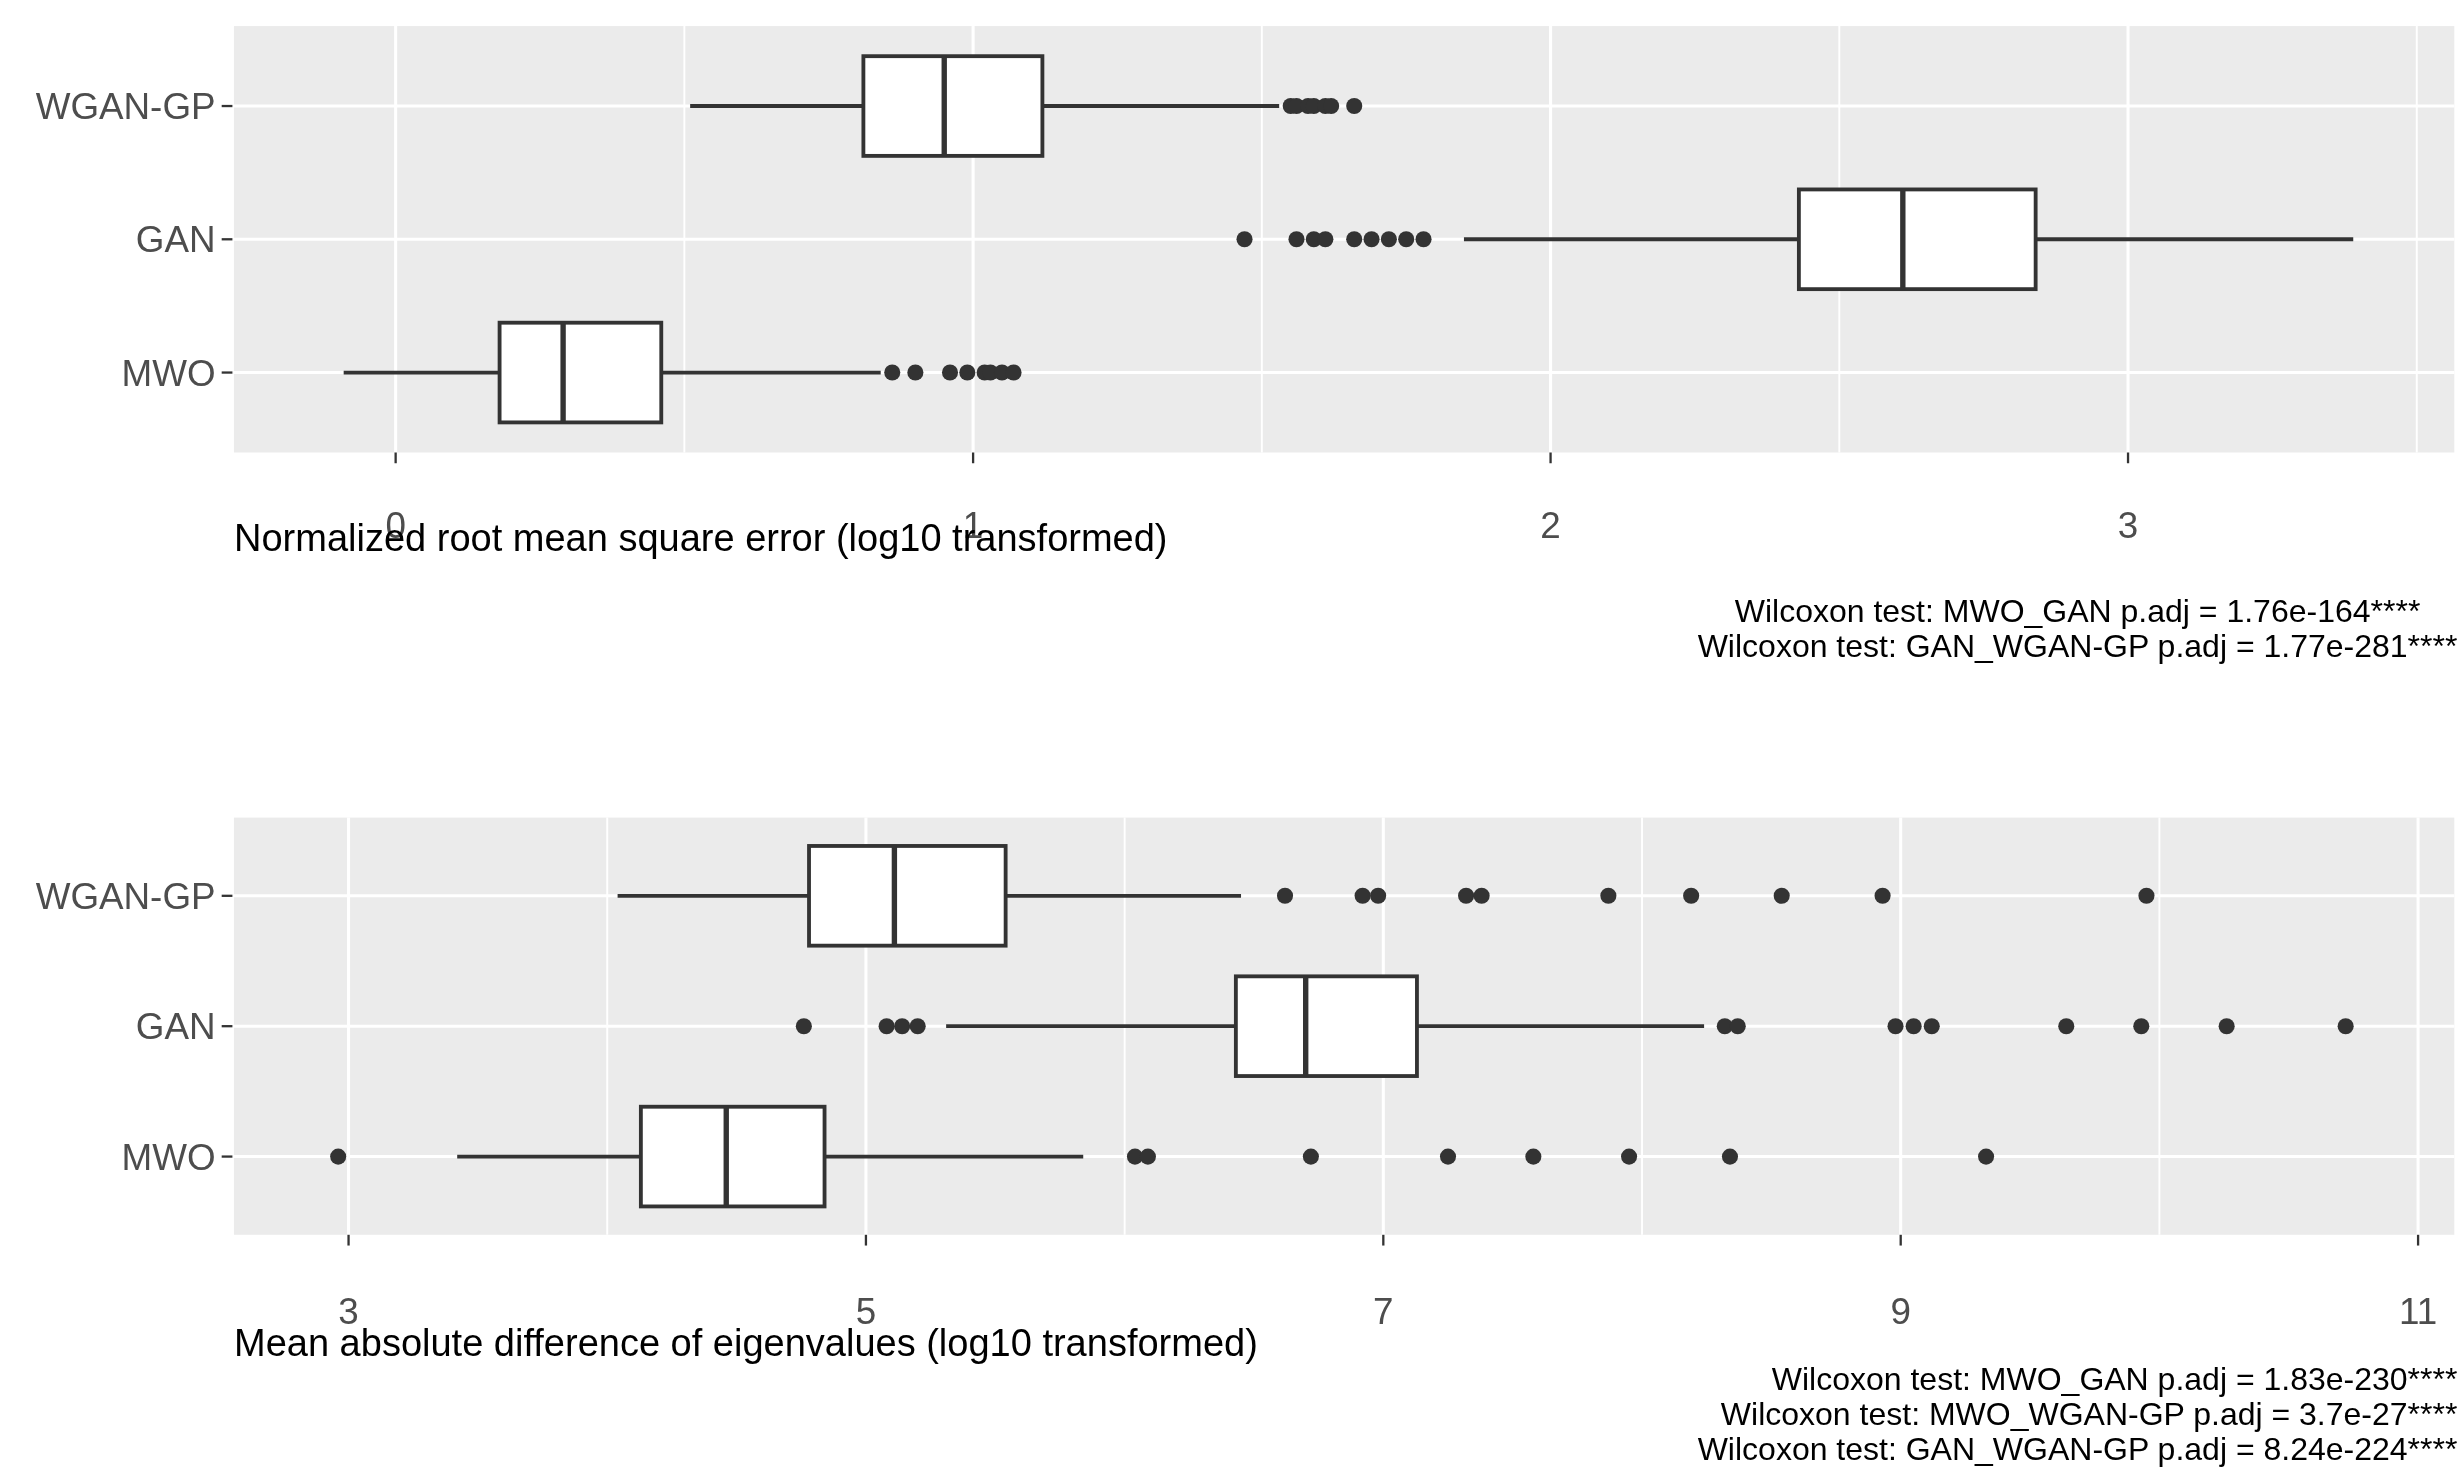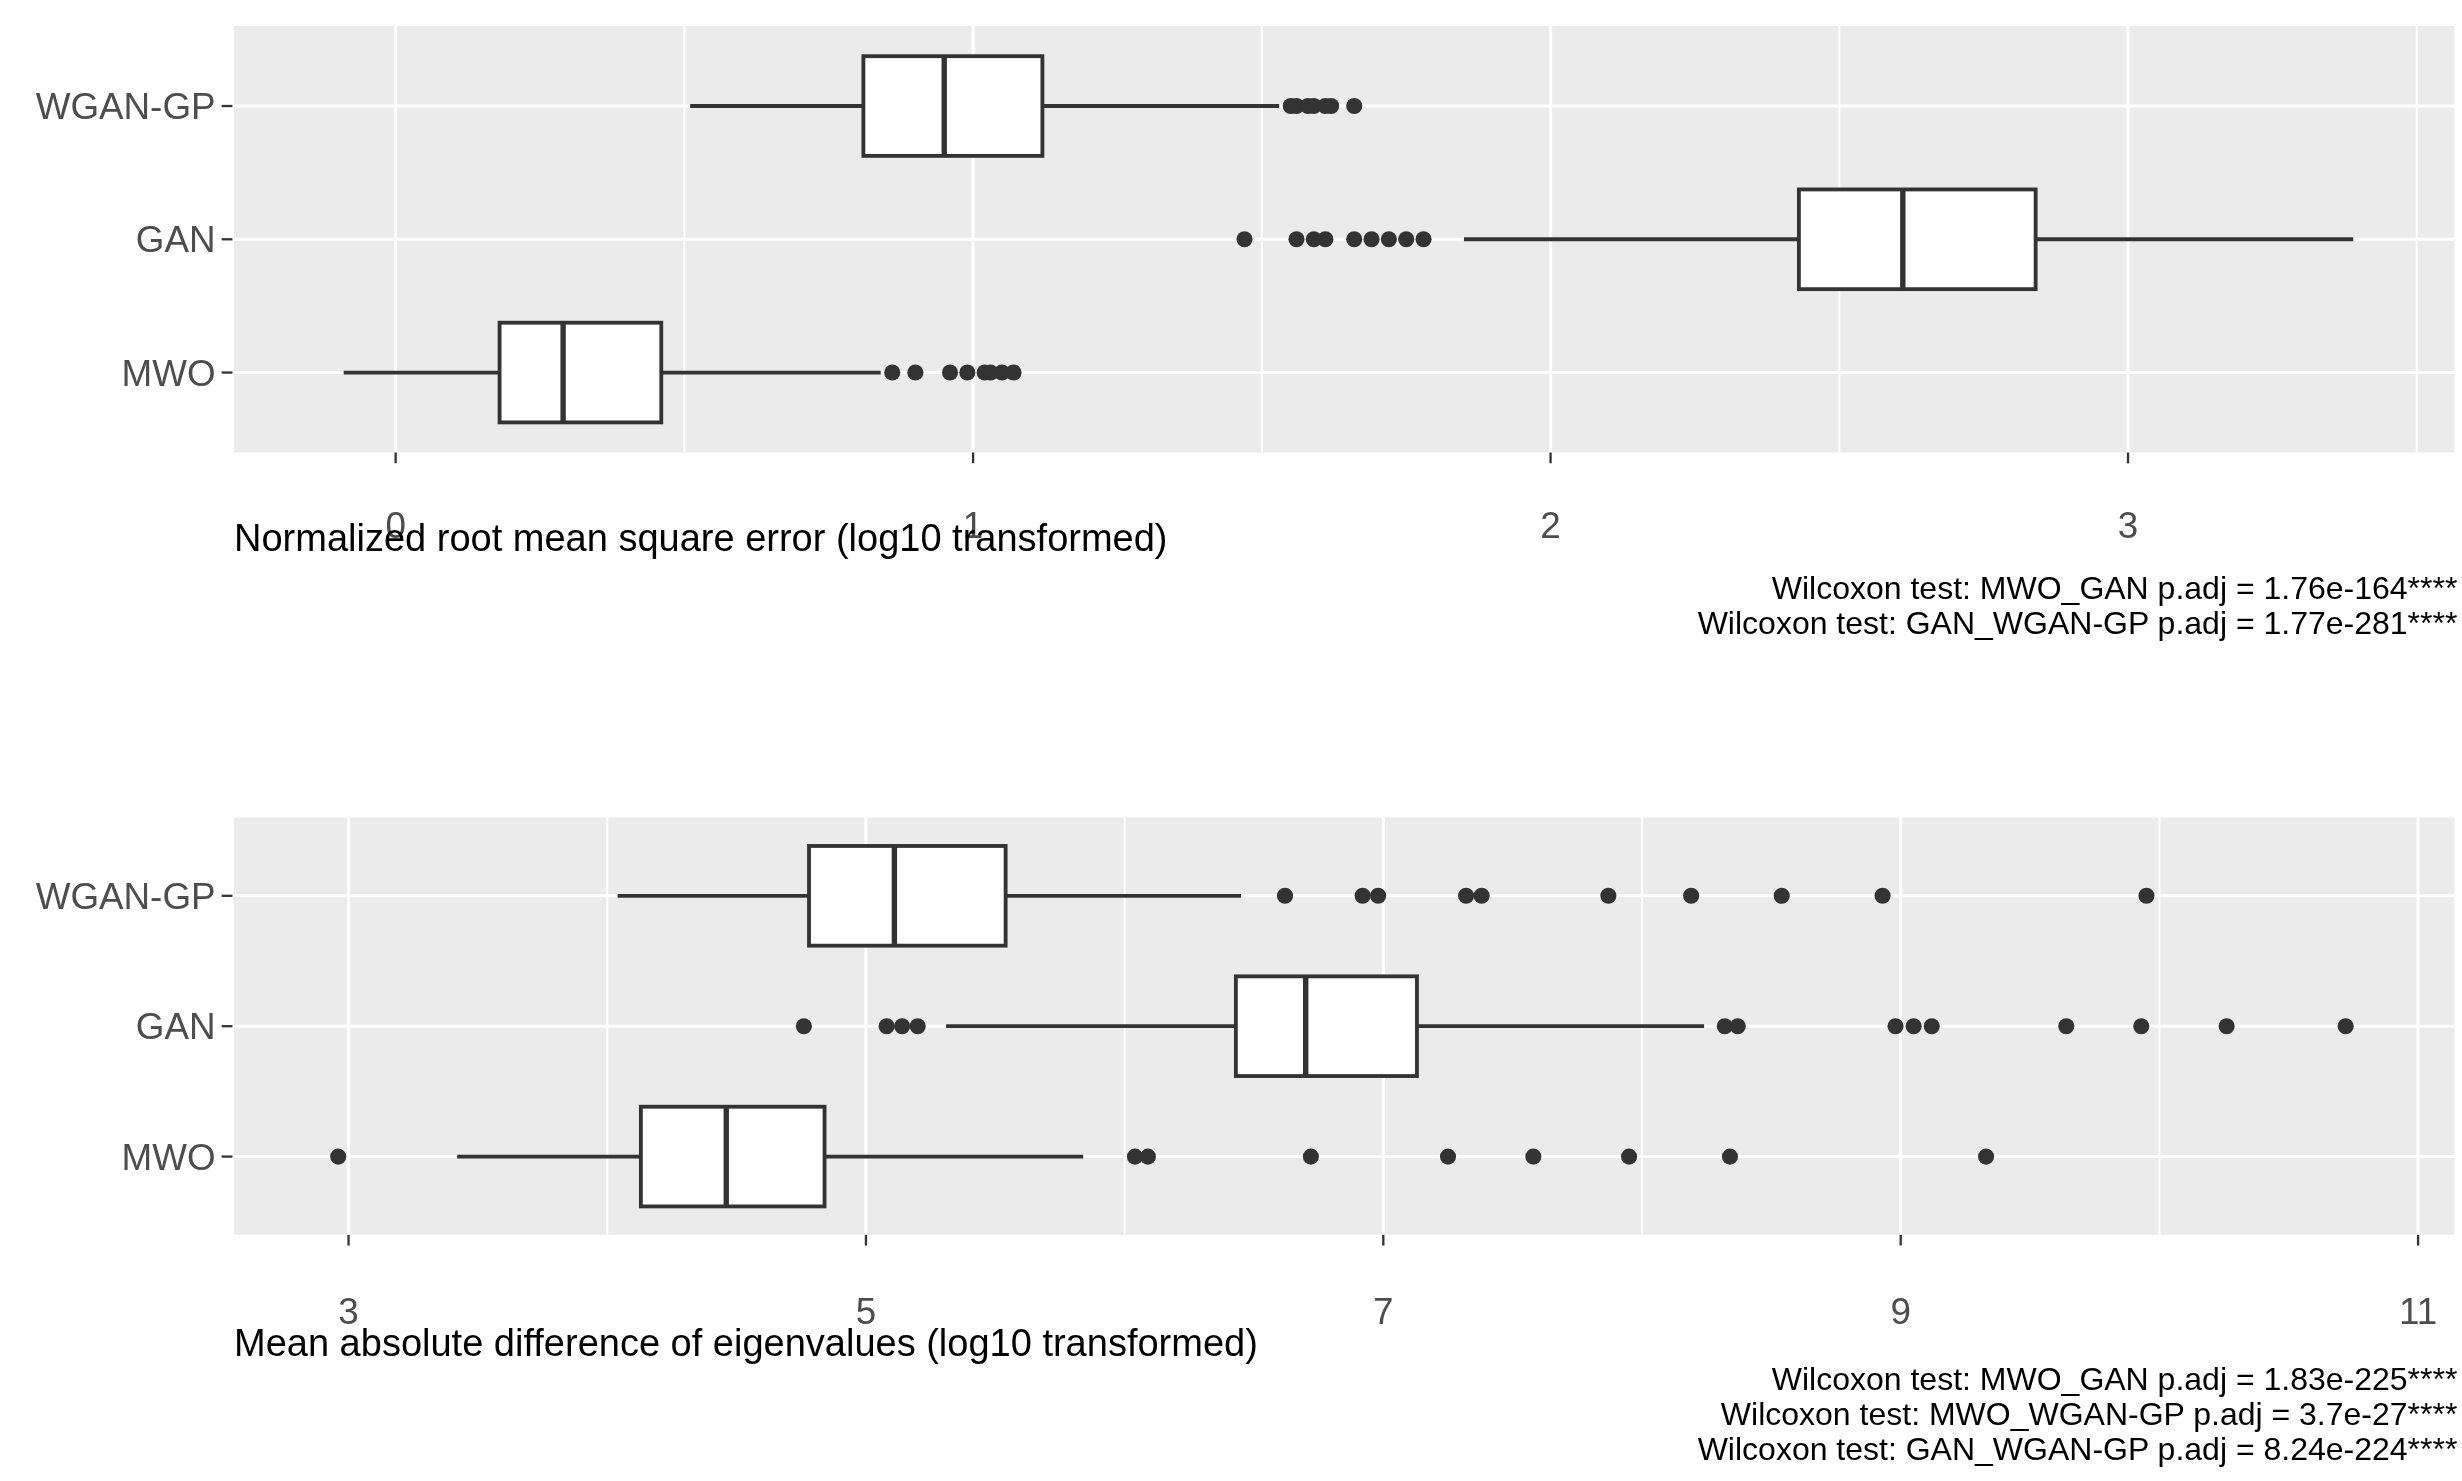--- a/index.html
+++ b/index.html
@@ -27,21 +27,21 @@
     position: absolute;
     right: 4.6px;
     text-align: right;
     font-size: 32px;
     line-height: 35px;
     color: #000000;
     white-space: nowrap;
   }
   #title-0 { top: 519px; }
   #title-1 { top: 1324px; }
-  #anno-0 { top: 571px; }
+  #anno-0 { top: 594px; text-align: center; }
   #anno-1 { top: 1362px; }
 </style>
 </head>
 <body>
 
 <div class="figure">
 
   <svg id="chart-canvas" width="2462" height="1481" viewBox="0 0 3210 1931">
       <rect x="305" y="34" width="2895" height="556" fill="#EBEBEB"></rect>
       <line x1="892.2821846553967" y1="34" x2="892.2821846553967" y2="590" stroke="#FFFFFF" stroke-width="2.5"></line>
@@ -183,19 +183,19 @@
   <div class="axis-title" id="title-0">Normalized root mean square error (log10 transformed)</div>
 
   <div class="anno-block" id="anno-0">
     <div>Wilcoxon test: MWO_GAN p.adj = 1.76e-164****</div>
     <div>Wilcoxon test: GAN_WGAN-GP p.adj = 1.77e-281****</div>
   </div>
 
   <div class="axis-title" id="title-1">Mean absolute difference of eigenvalues (log10 transformed)</div>
 
   <div class="anno-block" id="anno-1">
-    <div>Wilcoxon test: MWO_GAN p.adj = 1.83e-225****</div>
+    <div>Wilcoxon test: MWO_GAN p.adj = 1.83e-230****</div>
     <div>Wilcoxon test: MWO_WGAN-GP p.adj = 3.7e-27****</div>
     <div>Wilcoxon test: GAN_WGAN-GP p.adj = 8.24e-224****</div>
   </div>
 
 </div>
 
 
 </body></html>

